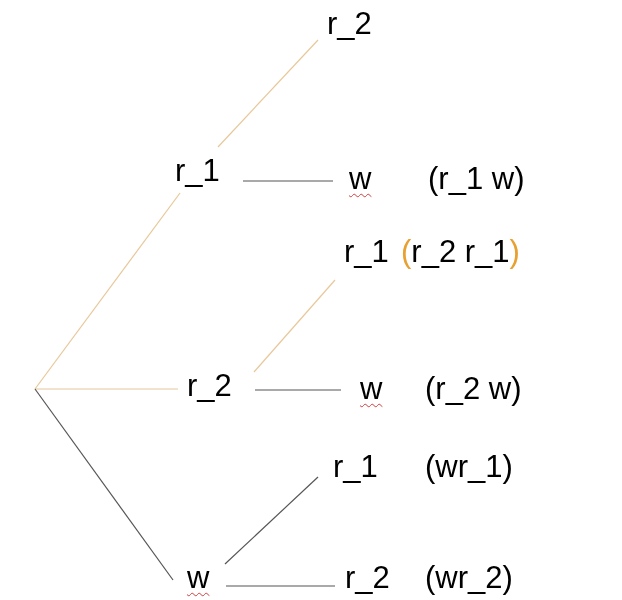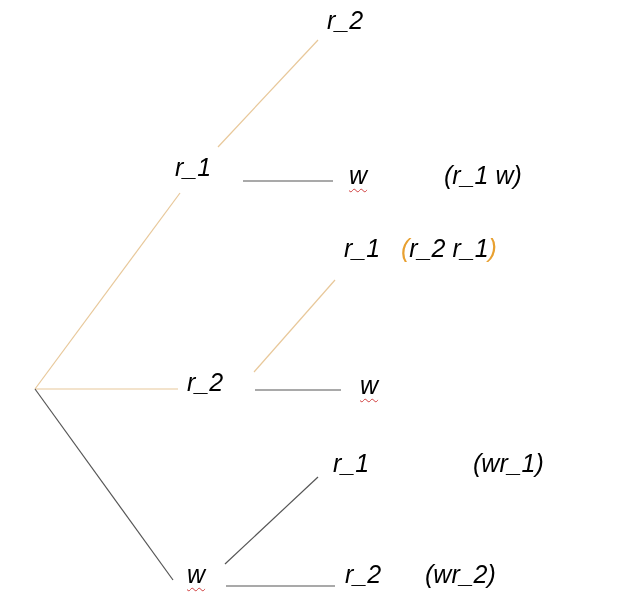--- a/index.html
+++ b/index.html
@@ -1,19 +1,19 @@
 <!DOCTYPE html>
 <html><head>
   <meta charset="utf-8">
   <style>
     html, body { margin:0; padding:0; background:#ffffff; }
     #canvas { position:relative; width:622px; height:600px; overflow:hidden; background:#ffffff;
       font-family:"Liberation Sans", sans-serif; color:#000; }
     #canvas svg { position:absolute; left:0; top:0; }
-    .lbl { position:absolute; font-size:25px; line-height:1; white-space:nowrap;font-style:italic; }
+    .lbl { position:absolute; font-size:31px; line-height:1; white-space:nowrap; }
     .paren-orange { color:#e8a030; }
     .squig { text-decoration: underline wavy #d04040; text-decoration-thickness:1px; text-underline-offset:4px; }
   </style>
 </head>
 <body>
 
 <div id="canvas">
   <svg width="622" height="600">
 
     <line x1="35" y1="389" x2="180" y2="193" stroke="#e8c89a" stroke-width="1.2"></line>
@@ -30,33 +30,36 @@
     <line x1="226" y1="586" x2="335" y2="586" stroke="#555555" stroke-width="1.2"></line>
   </svg>
 
   <span class="lbl" style="left:175px;top:155px;">r_1</span>
   <span class="lbl" style="left:187px;top:370px;">r_2</span>
   <span class="lbl squig" style="left:187px;top:562px;">w</span>
 
   <span class="lbl" style="left:327px;top:8px;">r_2</span>
 
   <span class="lbl squig" style="left:349px;top:163px;">w</span>
-  <span class="lbl" style="left:444px;top:163px;">
+  <span class="lbl" style="left:428px;top:163px;">
     <span>(</span><span>r_1 w</span><span>)</span>
   </span>
 
   <span class="lbl" style="left:344px;top:236px;">r_1</span>
   <span class="lbl" style="left:401px;top:236px;">
     <span class="paren-orange">(</span><span>r_2 r_1</span><span class="paren-orange">)</span>
   </span>
 
   <span class="lbl squig" style="left:360px;top:373px;">w</span>
+  <span class="lbl" style="left:425px;top:373px;">
+    <span>(</span><span>r_2 w</span><span>)</span>
+  </span>
 
   <span class="lbl" style="left:333px;top:451px;">r_1</span>
-  <span class="lbl" style="left:425px;top:451px;margin-left:48px;">
+  <span class="lbl" style="left:425px;top:451px;">
     <span>(</span><span>wr_1</span><span>)</span>
   </span>
 
   <span class="lbl" style="left:345px;top:562px;">r_2</span>
   <span class="lbl" style="left:425px;top:562px;">
     <span>(</span><span>wr_2</span><span>)</span>
   </span>
 </div>
 
 </body></html>

